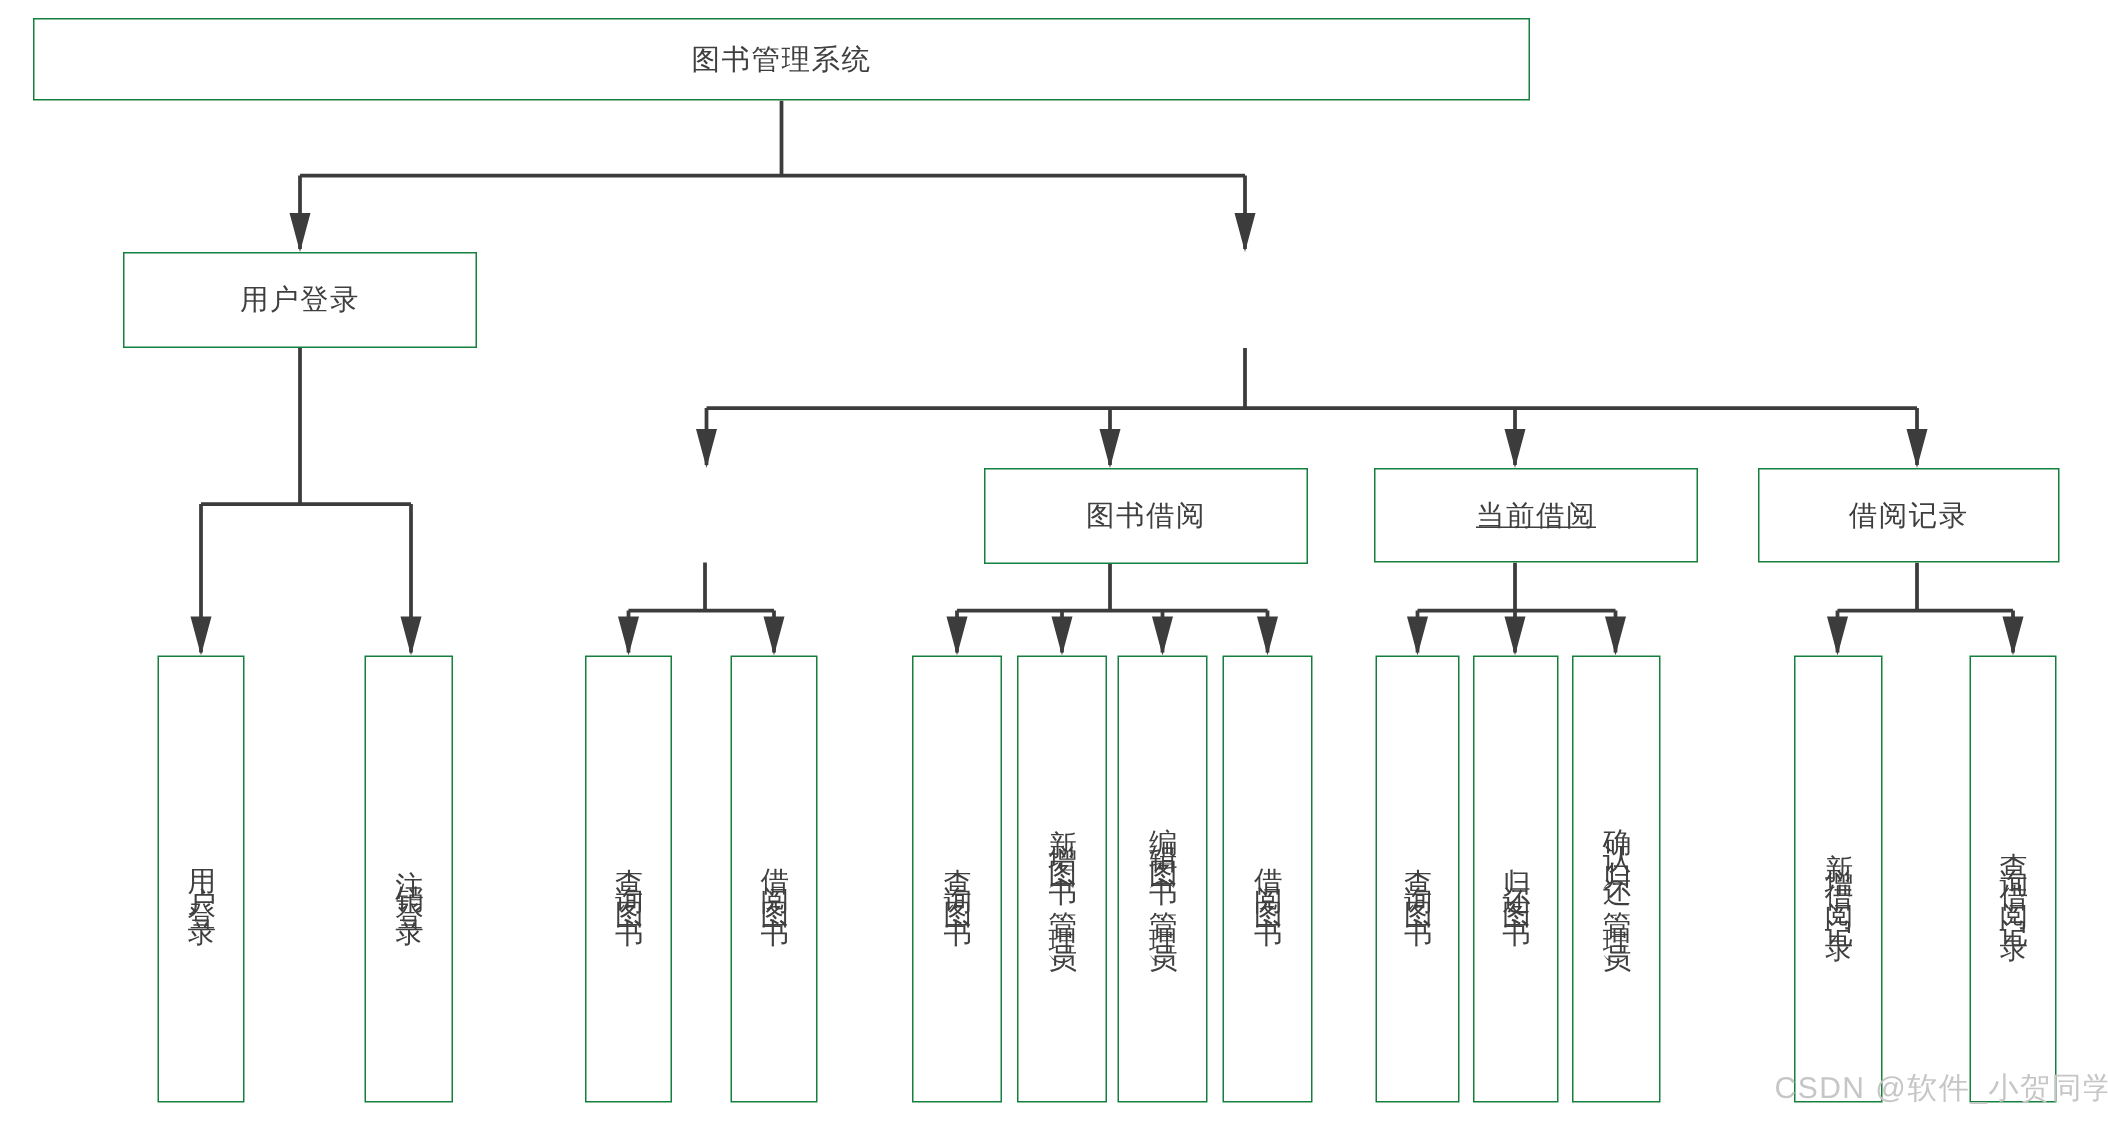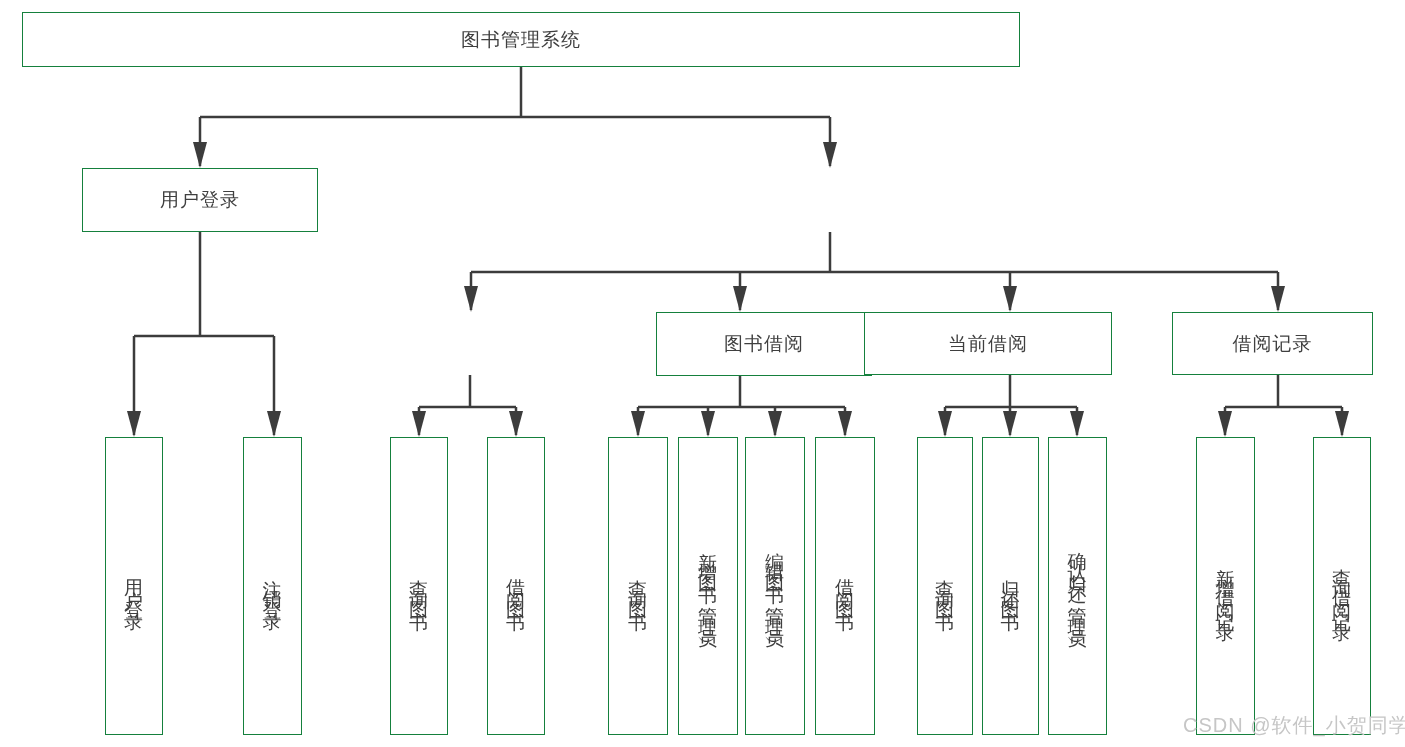--- a/index.html
+++ b/index.html
@@ -91,21 +91,21 @@
     <span>图书管理系统</span>
   </div>
 
   <div class="box h" style="left:82px;top:168px;width:236px;height:64px;">
     <span>用户登录</span>
   </div>
 
   <div class="box h" style="left:632px;top:312px;width:216px;height:64px;margin-left:24px;">
     <span>图书借阅</span>
   </div>
-  <div class="box h" style="left:864px;top:312px;width:248px;height:63px;">
+  <div class="box h" style="left:916px;top:312px;width:216px;height:63px;text-decoration:underline;">
     <span>当前借阅</span>
   </div>
   <div class="box h" style="left:1172px;top:312px;width:201px;height:63px;">
     <span>借阅记录</span>
   </div>
 
   <div class="box v" style="left:105px;top:437px;width:58px;height:298px;">
     <span>用户登录</span>
   </div>
   <div class="box v" style="left:243px;top:437px;width:59px;height:298px;">

